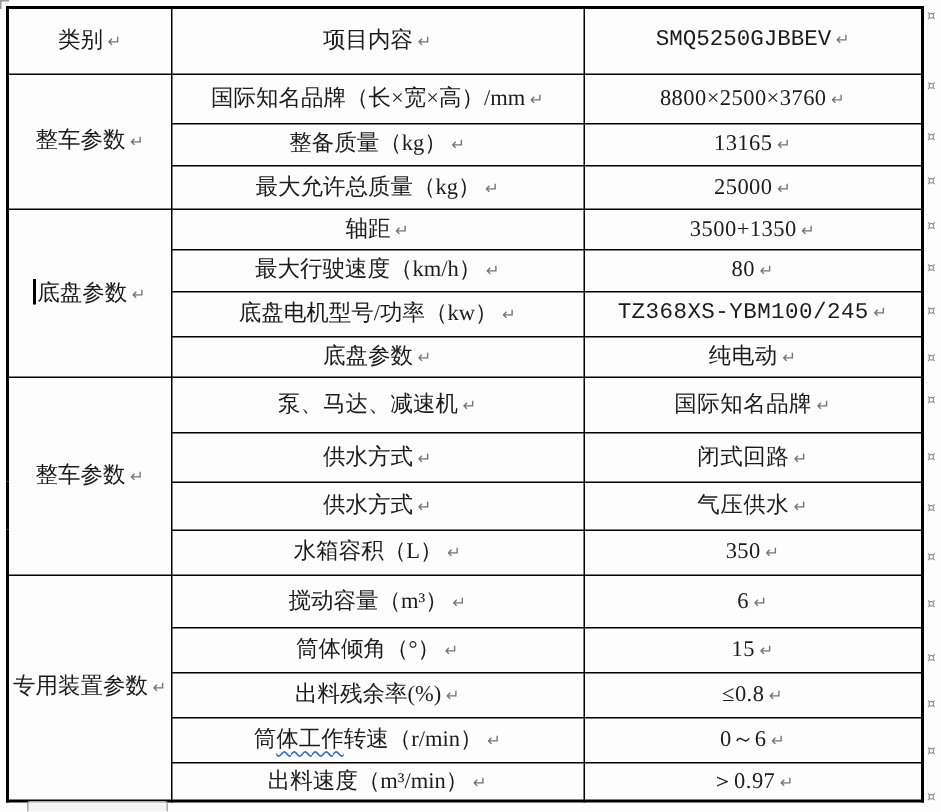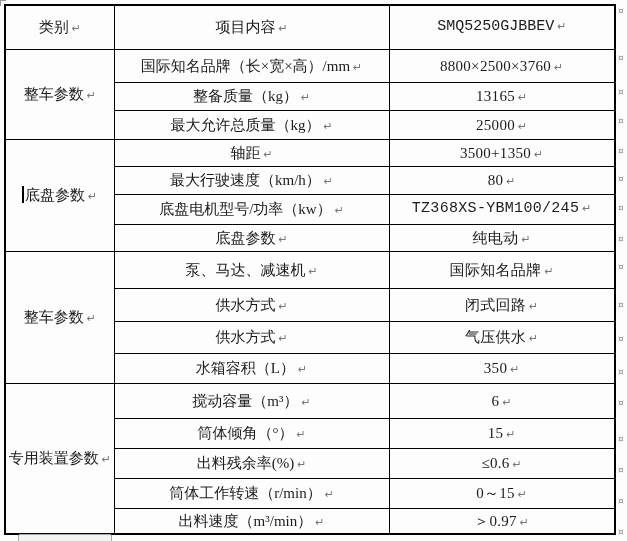--- a/index.html
+++ b/index.html
@@ -24,21 +24,21 @@
   .val  { font-size:14px; letter-spacing:0.3px; }
   .pmark {
     color:#767676; font-size:11px; margin-left:3px;
     font-family:"DejaVu Sans",sans-serif;
   }
   .caret {
     display:inline-block; width:1.5px; height:17px; background:#000;
     vertical-align:-3px; margin-right:1px;
   }
   .wavy {
-    text-decoration-style:wavy;
+    text-decoration:underline; text-decoration-style:wavy;
     text-decoration-color:#2f6bd7; text-decoration-thickness:1px;
     text-underline-offset:3px;
   }
   .row-marks {
     position:absolute; left:618px; top:4px; width:9px;
     display:flex; flex-direction:column;
   }
   .row-marks .rm { position:relative; }
   .row-marks .rm span {
     position:absolute; top:3px; left:0;
@@ -132,25 +132,25 @@
       <td rowspan="5"><span>专用装置参数</span><span class="pmark">↵</span></td>
       <td><span>搅动容量（m³）</span><span class="pmark">↵</span></td>
       <td class="val"><span>6</span><span class="pmark">↵</span></td>
     </tr>
     <tr style="height:30px">
       <td><span>筒体倾角（°）</span><span class="pmark">↵</span></td>
       <td class="val"><span>15</span><span class="pmark">↵</span></td>
     </tr>
     <tr style="height:30px">
       <td><span>出料残余率(%)</span><span class="pmark">↵</span></td>
-      <td class="val"><span>≤0.6</span><span class="pmark">↵</span></td>
+      <td class="val"><span>≤0.8</span><span class="pmark">↵</span></td>
     </tr>
     <tr style="height:30px">
       <td><span>筒</span><span class="wavy">体工作</span><span>转速（r/min）</span><span class="pmark">↵</span></td>
-      <td class="val"><span>0～15</span><span class="pmark">↵</span></td>
+      <td class="val"><span>0～6</span><span class="pmark">↵</span></td>
     </tr>
     <tr style="height:26px">
       <td><span>出料速度（m³/min）</span><span class="pmark">↵</span></td>
       <td class="val"><span>＞0.97</span><span class="pmark">↵</span></td>
     </tr>
   </tbody>
     </table>
 
   <div class="row-marks">
     <div class="rm" style="height:47px">

